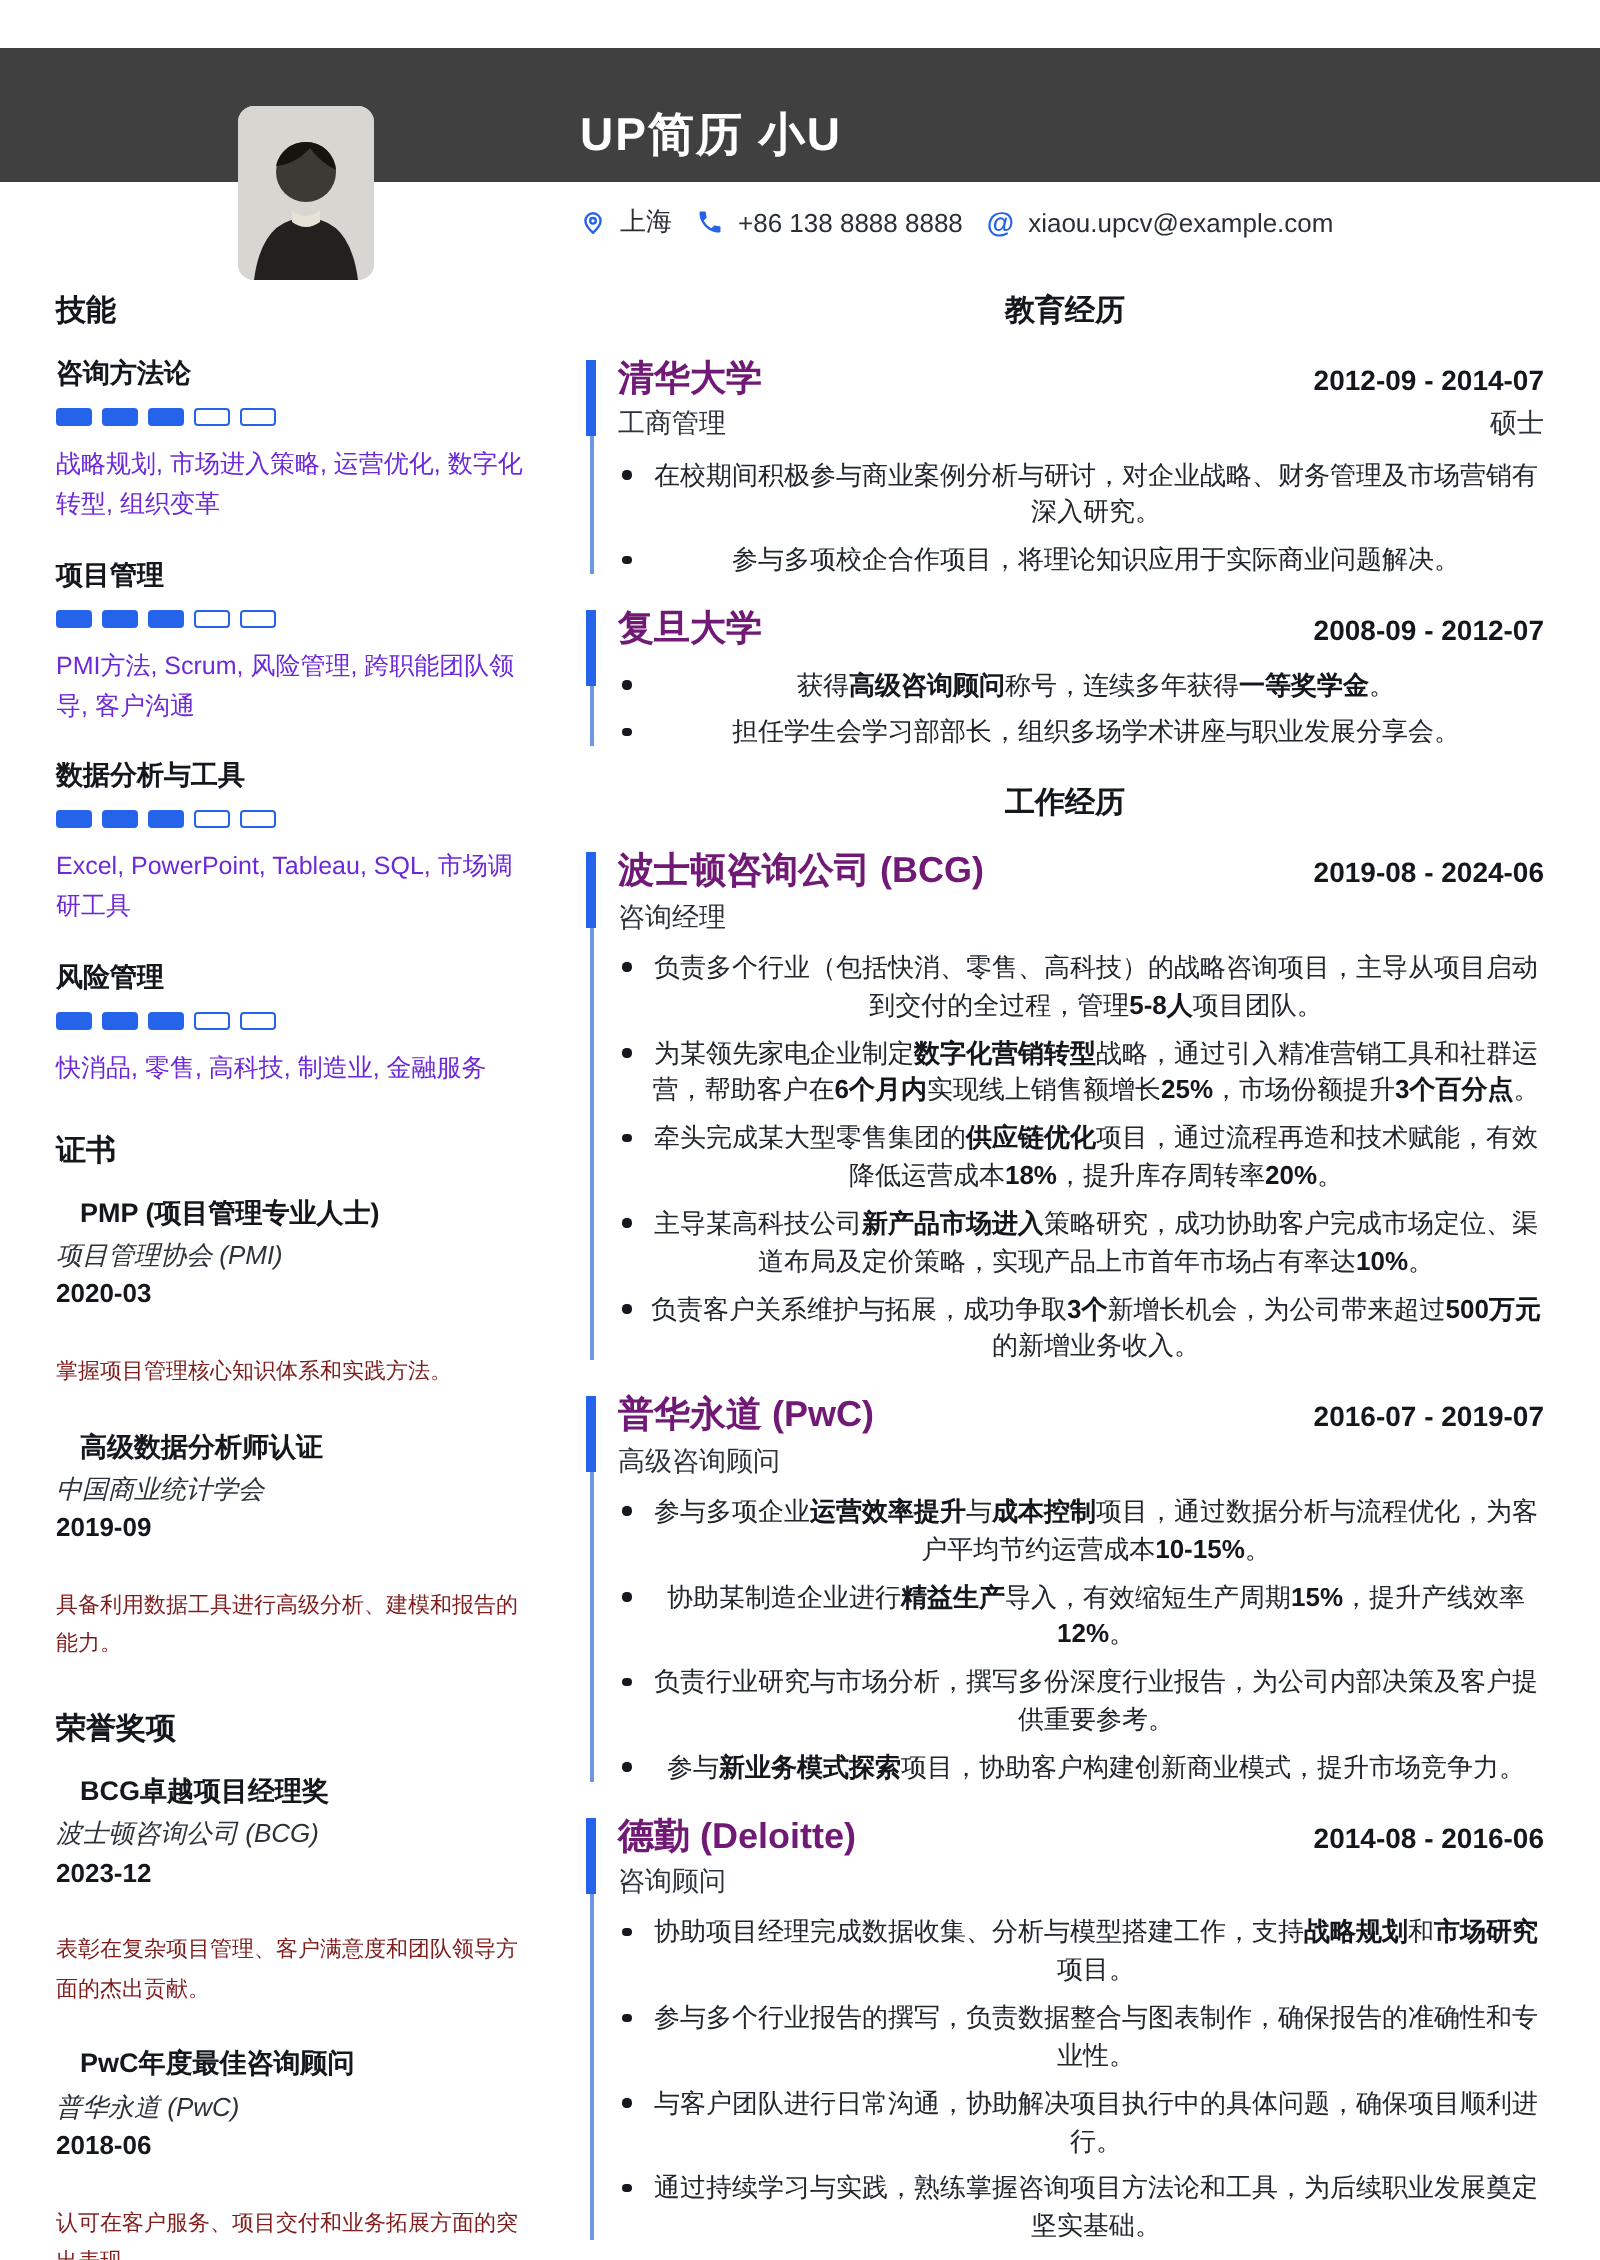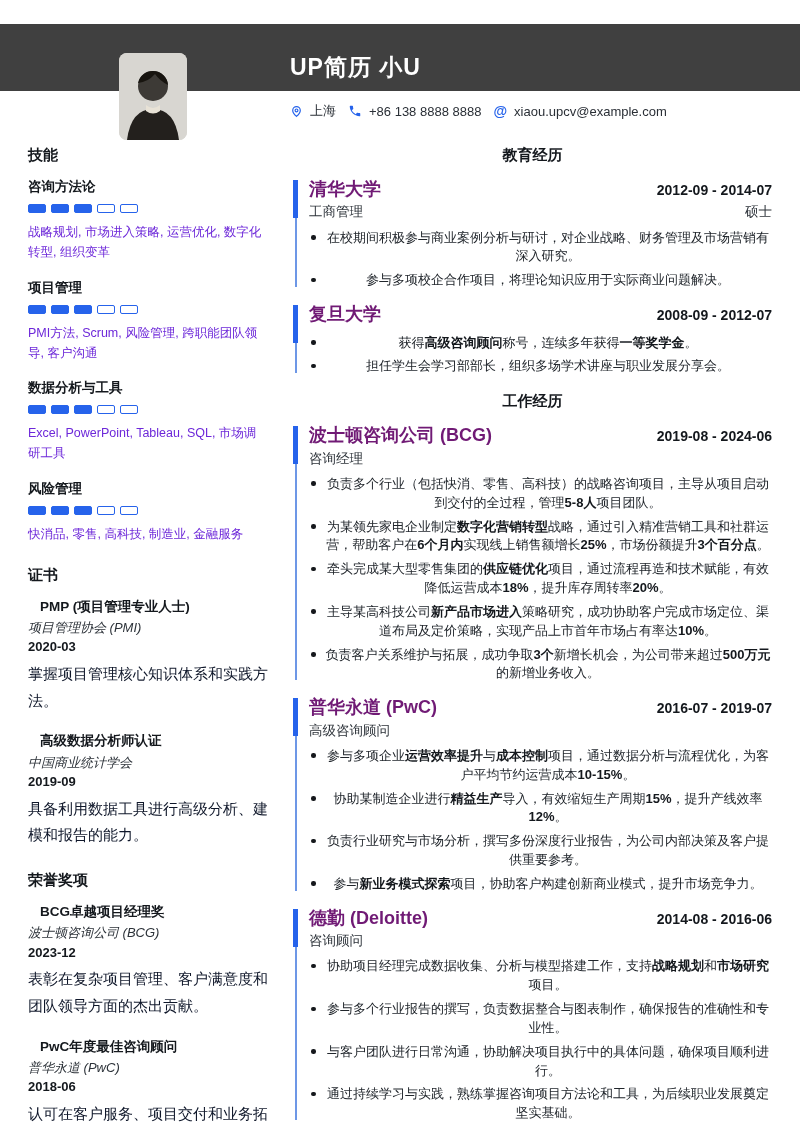--- a/index.html
+++ b/index.html
@@ -36,21 +36,21 @@
   .bars{display:flex;gap:5px;margin:0 0 9px;}
   .bar{width:18px;height:9px;border:1.5px solid #2663eb;border-radius:2px;box-sizing:border-box;background:#fff;}
   .bar.filled{background:#2663eb;}
   .skill p{margin:0;font-size:12.5px;line-height:1.62;color:#6d28d9;}
 
   
   .cred{margin-bottom:18px;}
   .cred h3{font-size:13.5px;font-weight:bold;color:#14181d;margin:0 12px 2px;line-height:1.35;}
   .cred .issuer{font-size:13px;color:#2c3239;line-height:1.5;font-style:italic;}
   .cred .cdate{font-size:13px;font-weight:bold;color:#14181d;line-height:1.5;}
-  .cred p{margin:4px 0 0;font-size:15px;line-height:1.78;color:#0f172a;}
+  .cred p{margin:20px 0 0;font-size:11px;line-height:1.78;color:#7f1d1d;}
 
   
   .entry{position:relative;padding-left:16px;margin-bottom:13px;}
   .entry::before{content:"";position:absolute;left:1.5px;top:3px;bottom:3px;width:2px;background:#6d97e6;}
   .entry::after{content:"";position:absolute;left:0;top:2px;width:5px;height:38px;background:#2663eb;}
   .ehead{display:flex;justify-content:space-between;align-items:baseline;}
   .etitle{font-size:18px;font-weight:bold;color:#701a75;line-height:1.3;}
   .edate{font-size:14px;font-weight:bold;color:#14181d;white-space:nowrap;}
   .esub{display:flex;justify-content:space-between;font-size:13.5px;color:#2c3239;line-height:1.35;margin-top:2px;}
   ul.bullets{margin:7px 0 0;padding:0;list-style:none;}

